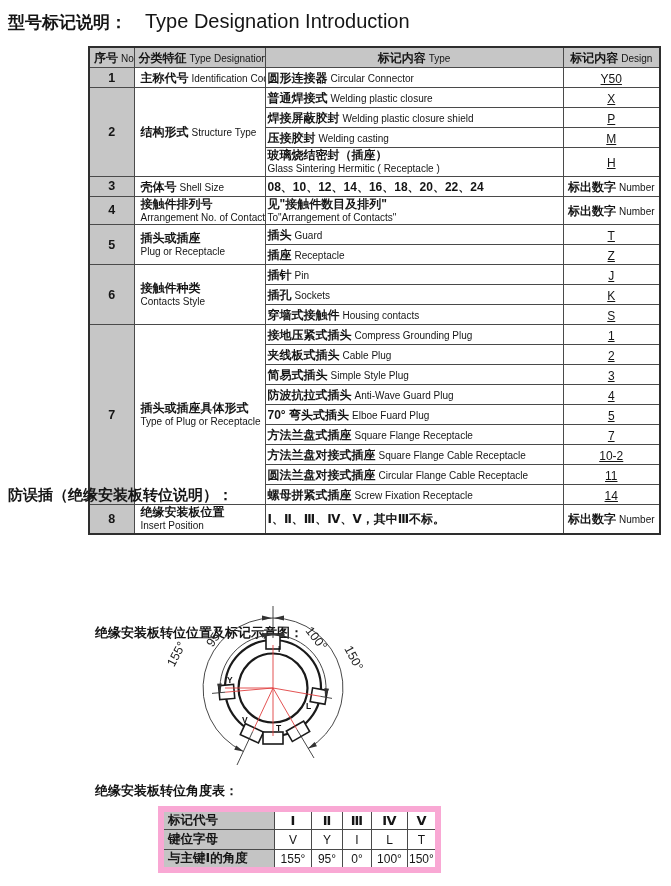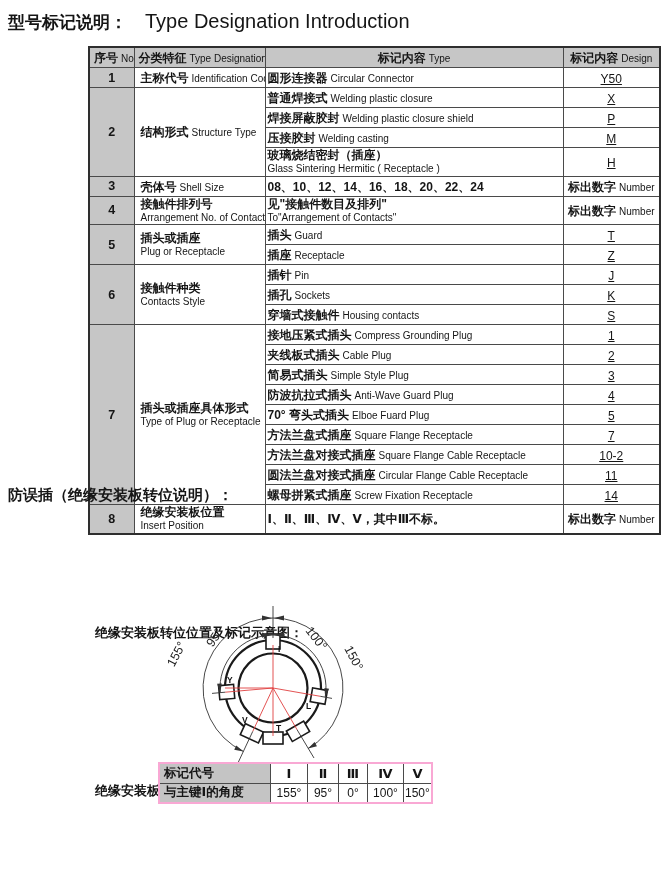--- a/index.html
+++ b/index.html
@@ -34,22 +34,22 @@
   .main-table .c-mark { text-align:center; }
   .main-table .mark { font-size:12px; font-weight:normal;text-decoration:underline; }
   .main-table .stacked .zh, .main-table .stacked .en { display:block; margin-left:0; line-height:1.25; }
   
   .diagram-svg { position:absolute; left:150px; top:596px; }
   .diagram-svg text { font-family:"Liberation Sans","DejaVu Sans",sans-serif; }
   .key-letter { font-size:8.5px; font-weight:bold; fill:#111; }
   .angle-label { font-size:12.5px; fill:#222; text-anchor:middle; }
   
   .angle-table {
-    position:absolute; left:158px; top:762px;
-    border-collapse:collapse; table-layout:fixed; border:2px solid #f9a8d4;
+    position:absolute; left:158px; top:806px;
+    border-collapse:collapse; table-layout:fixed; border:6px solid #f9a8d4;
   }
   .angle-table td { border:1px solid #4a4a4a; text-align:center; white-space:nowrap; overflow:hidden; }
   .angle-table .a-label { background:#c4c4c4; text-align:left; padding:0 4px; font-size:12.5px; font-weight:bold; width:102px; }
   .angle-table .a-val { font-size:12px; }
   .angle-table tr.roman .a-val { font-size:13px; font-weight:bold; }
   .angle-table tr { height:20px; }
   .angle-table tr:last-child { height:20px; }
 </style>
 </head>
 <body>
@@ -295,20 +295,28 @@
     <tbody>
         <tr class="roman">
           <td class="a-label">标记代号</td>
           <td class="a-val">Ⅰ</td>
           <td class="a-val">Ⅱ</td>
           <td class="a-val">Ⅲ</td>
           <td class="a-val">Ⅳ</td>
           <td class="a-val">Ⅴ</td>
         </tr>
         <tr>
+          <td class="a-label">键位字母</td>
+          <td class="a-val">V</td>
+          <td class="a-val">Y</td>
+          <td class="a-val">I</td>
+          <td class="a-val">L</td>
+          <td class="a-val">T</td>
+        </tr>
+        <tr>
           <td class="a-label">与主键Ⅰ的角度</td>
           <td class="a-val">155°</td>
           <td class="a-val">95°</td>
           <td class="a-val">0°</td>
           <td class="a-val">100°</td>
           <td class="a-val">150°</td>
         </tr>
       </tbody>
   </table>
 

